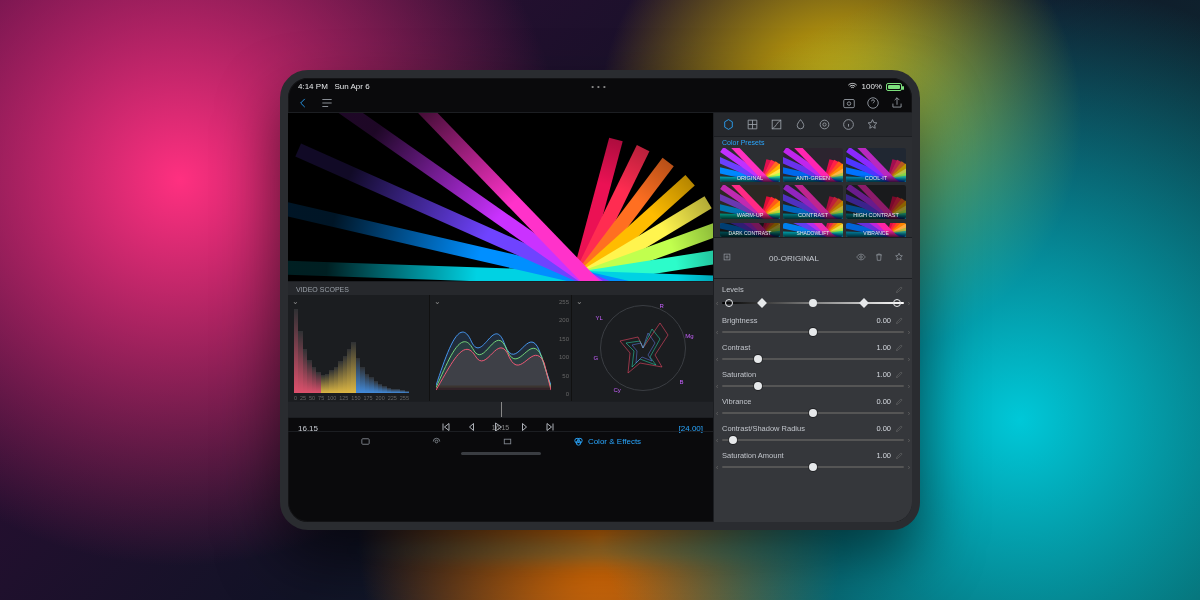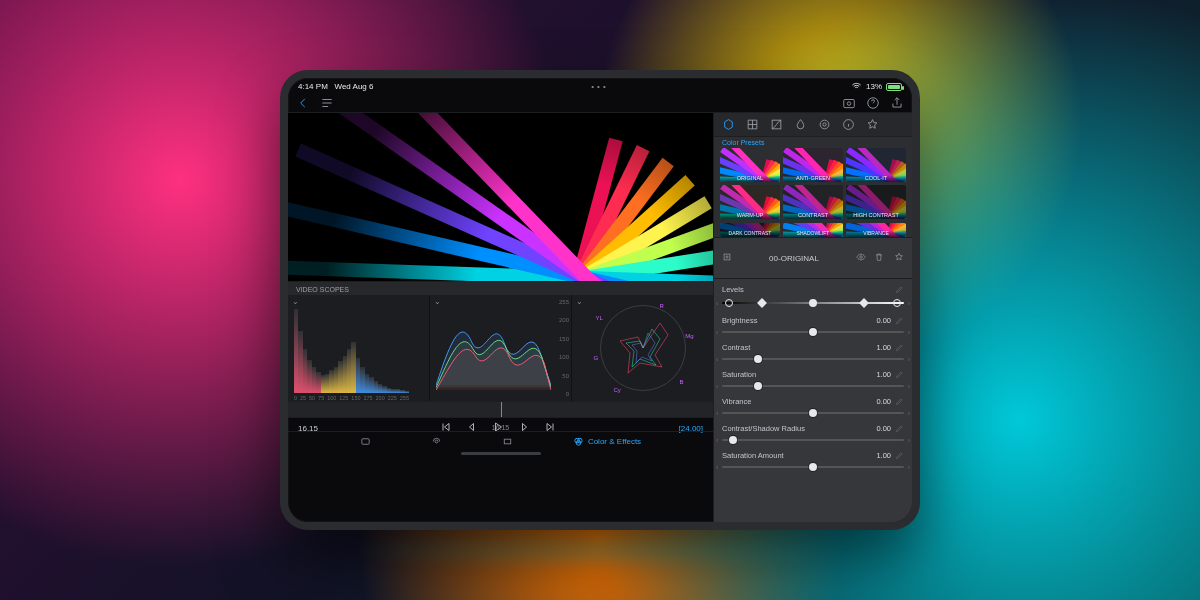--- a/index.html
+++ b/index.html
@@ -122,28 +122,28 @@
 <body>
 
 <div class="reflection"></div>
 
 <div class="tablet">
  <div class="screen">
 
   <div class="status">
     <div>
       <span>4:14 PM</span>&nbsp;&nbsp;
-      <span>Wed Aug 6</span>
+      <span>Sun Apr 6</span>
     </div>
     <div class="center">•••</div>
     <div class="right">
       <svg viewBox="0 0 24 24" width="11" height="11">
             <path d="M3 9c5-5 13-5 18 0M6 12c3.3-3.3 8.7-3.3 12 0M9 15c1.7-1.7 4.3-1.7 6 0M12 18h0" stroke="#e6e8ea" fill="none" stroke-width="2"></path>
           </svg>
-      <span>13%</span>
+      <span>100%</span>
       <span class="battery">
             <span class="fill"></span>
           </span>
     </div>
   </div>
 
   <div class="topbar">
     <div class="left">
       <span class="tbtn accent">
             <svg viewBox="0 0 24 24">

